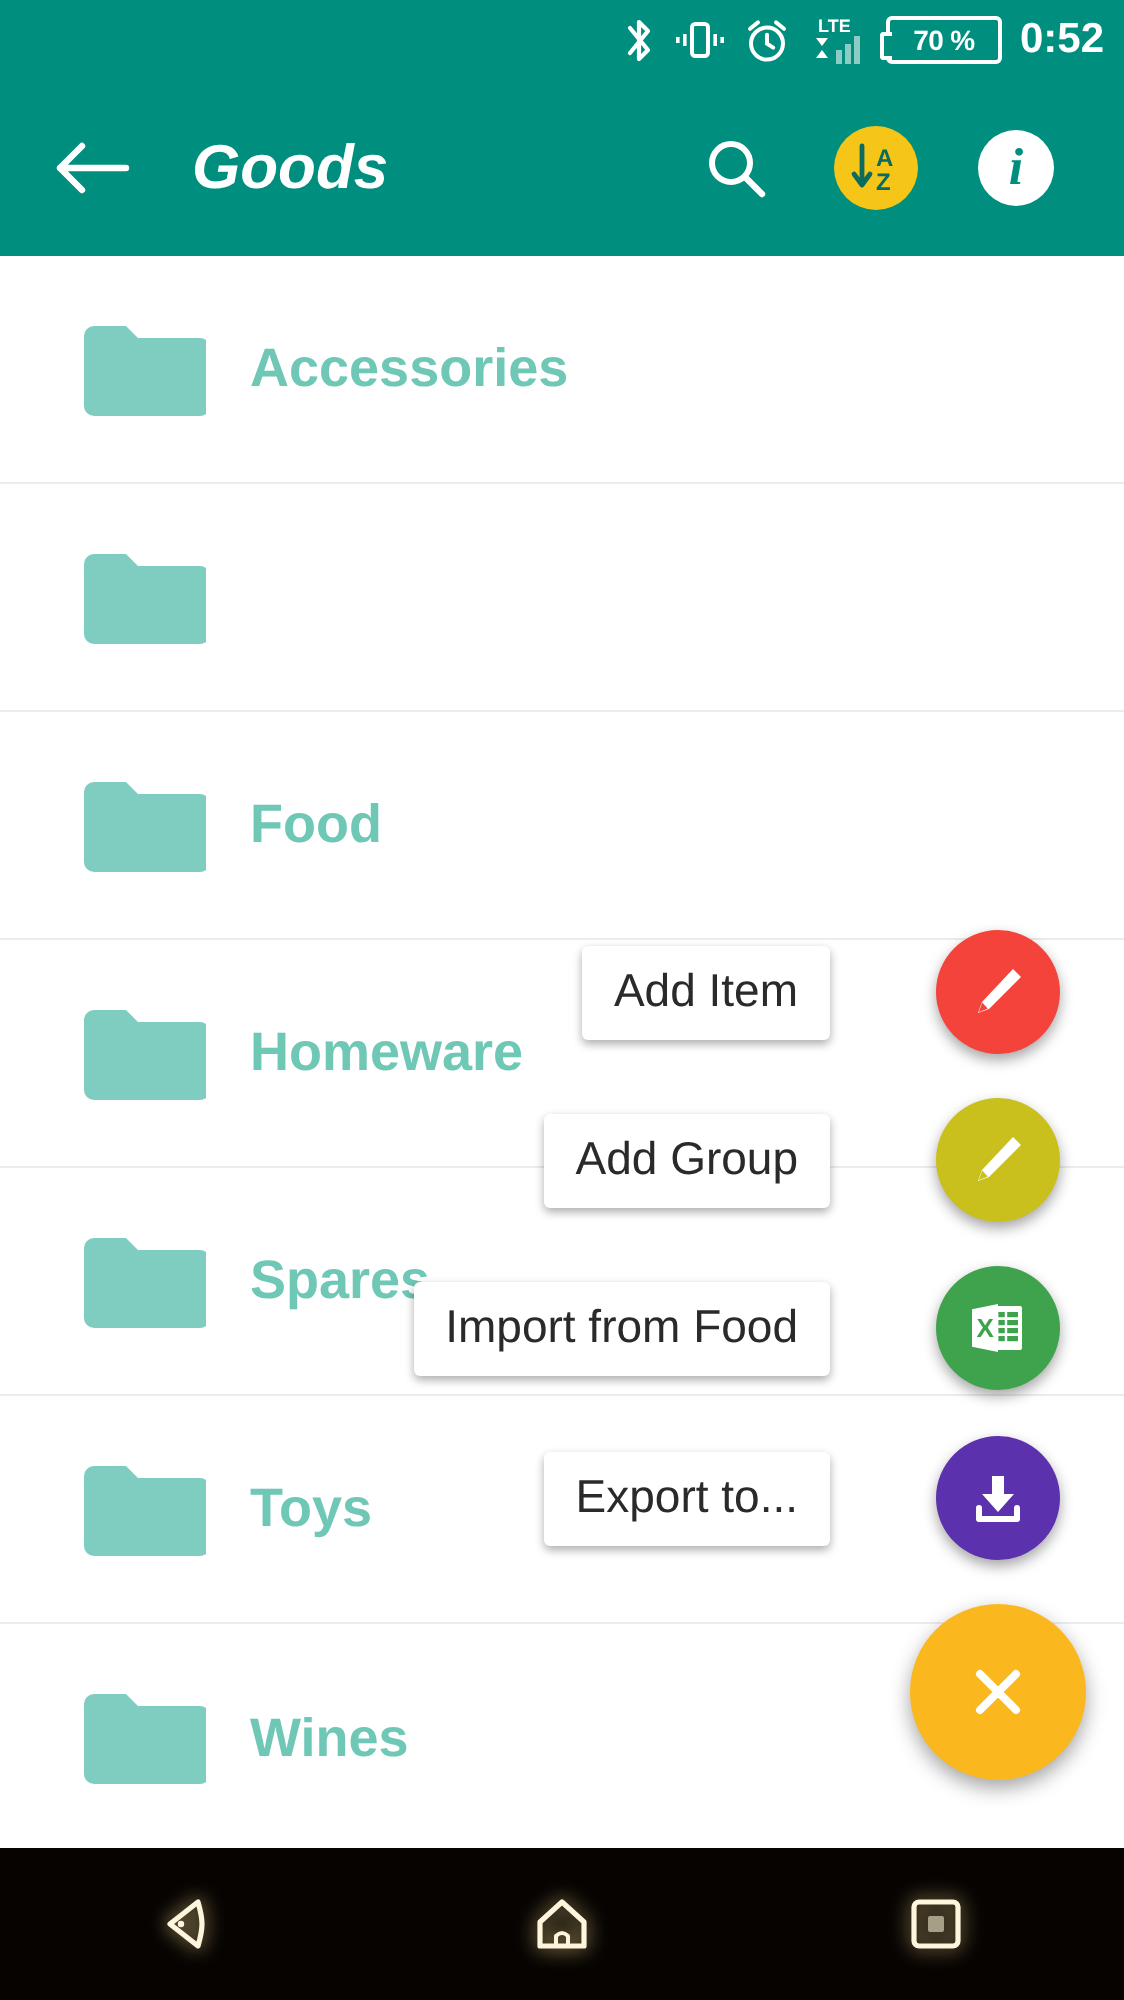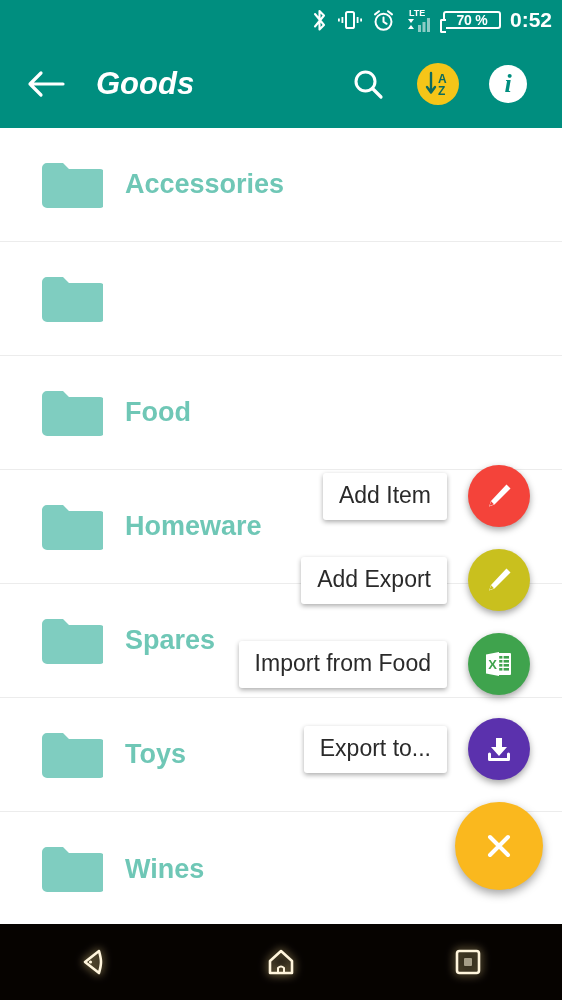--- a/index.html
+++ b/index.html
@@ -14,21 +14,21 @@
   #status-bar {
     position:absolute; left:0; top:0; width:562px; height:40px;
     background:#008e7f; display:flex; align-items:center;
     justify-content:flex-end; padding-right:10px; gap:9px;
   }
   .sb-icon { display:flex; align-items:center; justify-content:center; height:26px; }
   .sb-icon svg { display:block; }
   #battery-wrap { display:flex; align-items:center; position:relative; }
   #battery-body {
     border:2px solid #ffffff; border-radius:3px;
-    height:18px; min-width:58px; display:flex; align-items:center;
+    height:24px; min-width:58px; display:flex; align-items:center;
     justify-content:center; position:relative; padding:0 3px;
   }
   #battery-body::before{
     content:""; position:absolute; left:-5px; top:6px; width:4px; height:10px;
     background:#008e7f; border:2px solid #ffffff; border-right:none; border-radius:2px 0 0 2px;
   }
   #battery-text { color:#ffffff; font-size:14px; font-weight:bold; letter-spacing:-0.3px; }
   #status-time { color:#ffffff; font-size:21px; font-weight:bold; letter-spacing:0px; }
 
   
@@ -58,21 +58,21 @@
     position:relative; height:114px; display:flex; align-items:center;
     border-bottom:1px solid #ececec; cursor:pointer;
   }
   .list-row:last-child { border-bottom:none; }
   .folder-icon { width:64px; height:50px; margin-left:39px; position:relative; flex:0 0 auto; }
   .folder-icon svg { display:block; }
   .row-label { margin-left:22px; color:#6fc7b6; font-size:27px; font-weight:bold; }
 
   
   #fab-menu { position:absolute; left:0; top:0; width:562px; height:1000px; pointer-events:none; }
-  .fab-entry { position:absolute; display:flex; align-items:center; pointer-events:auto; }
+  .fab-entry { position:absolute; display:flex; align-items:center; pointer-events:auto;gap:32px; }
   .fab-label {
     background:#ffffff; color:#2a2a2a; font-size:23px;
     padding:9px 16px 11px 16px; border-radius:3px;
     box-shadow:0 2px 5px rgba(0,0,0,0.33); white-space:nowrap; cursor:pointer;
   }
   .mini-fab {
     width:62px; height:62px; border-radius:50%; margin-left:21px;
     display:flex; align-items:center; justify-content:center;
     box-shadow:0 3px 7px rgba(0,0,0,0.36); cursor:pointer; flex:0 0 auto;
   }
@@ -244,21 +244,21 @@
       <div class="fab-label">Add Item</div>
       <div class="mini-fab" style="background:#f4433a;">
         <svg width="32" height="32" viewBox="0 0 32 32">
           <path d="M23.5 4.5 L27.5 8.5 L11.5 24.5 L6 26.5 L8 21 Z" fill="#ffffff"></path>
           <path d="M6.4 26.1 L8.1 21.3 L10.9 24.2 Z" fill="#f4433a"></path>
         </svg>
       </div>
     </div>
 
     <div class="fab-entry" id="fab-add-group">
-      <div class="fab-label">Add Export</div>
+      <div class="fab-label">Add Group</div>
       <div class="mini-fab" style="background:#c9c01e;">
         <svg width="32" height="32" viewBox="0 0 32 32">
           <path d="M23.5 4.5 L27.5 8.5 L11.5 24.5 L6 26.5 L8 21 Z" fill="#ffffff"></path>
           <path d="M6.4 26.1 L8.1 21.3 L10.9 24.2 Z" fill="#c9c01e"></path>
         </svg>
       </div>
     </div>
 
     <div class="fab-entry" id="fab-import-excel">
       <div class="fab-label">Import from Food</div>

